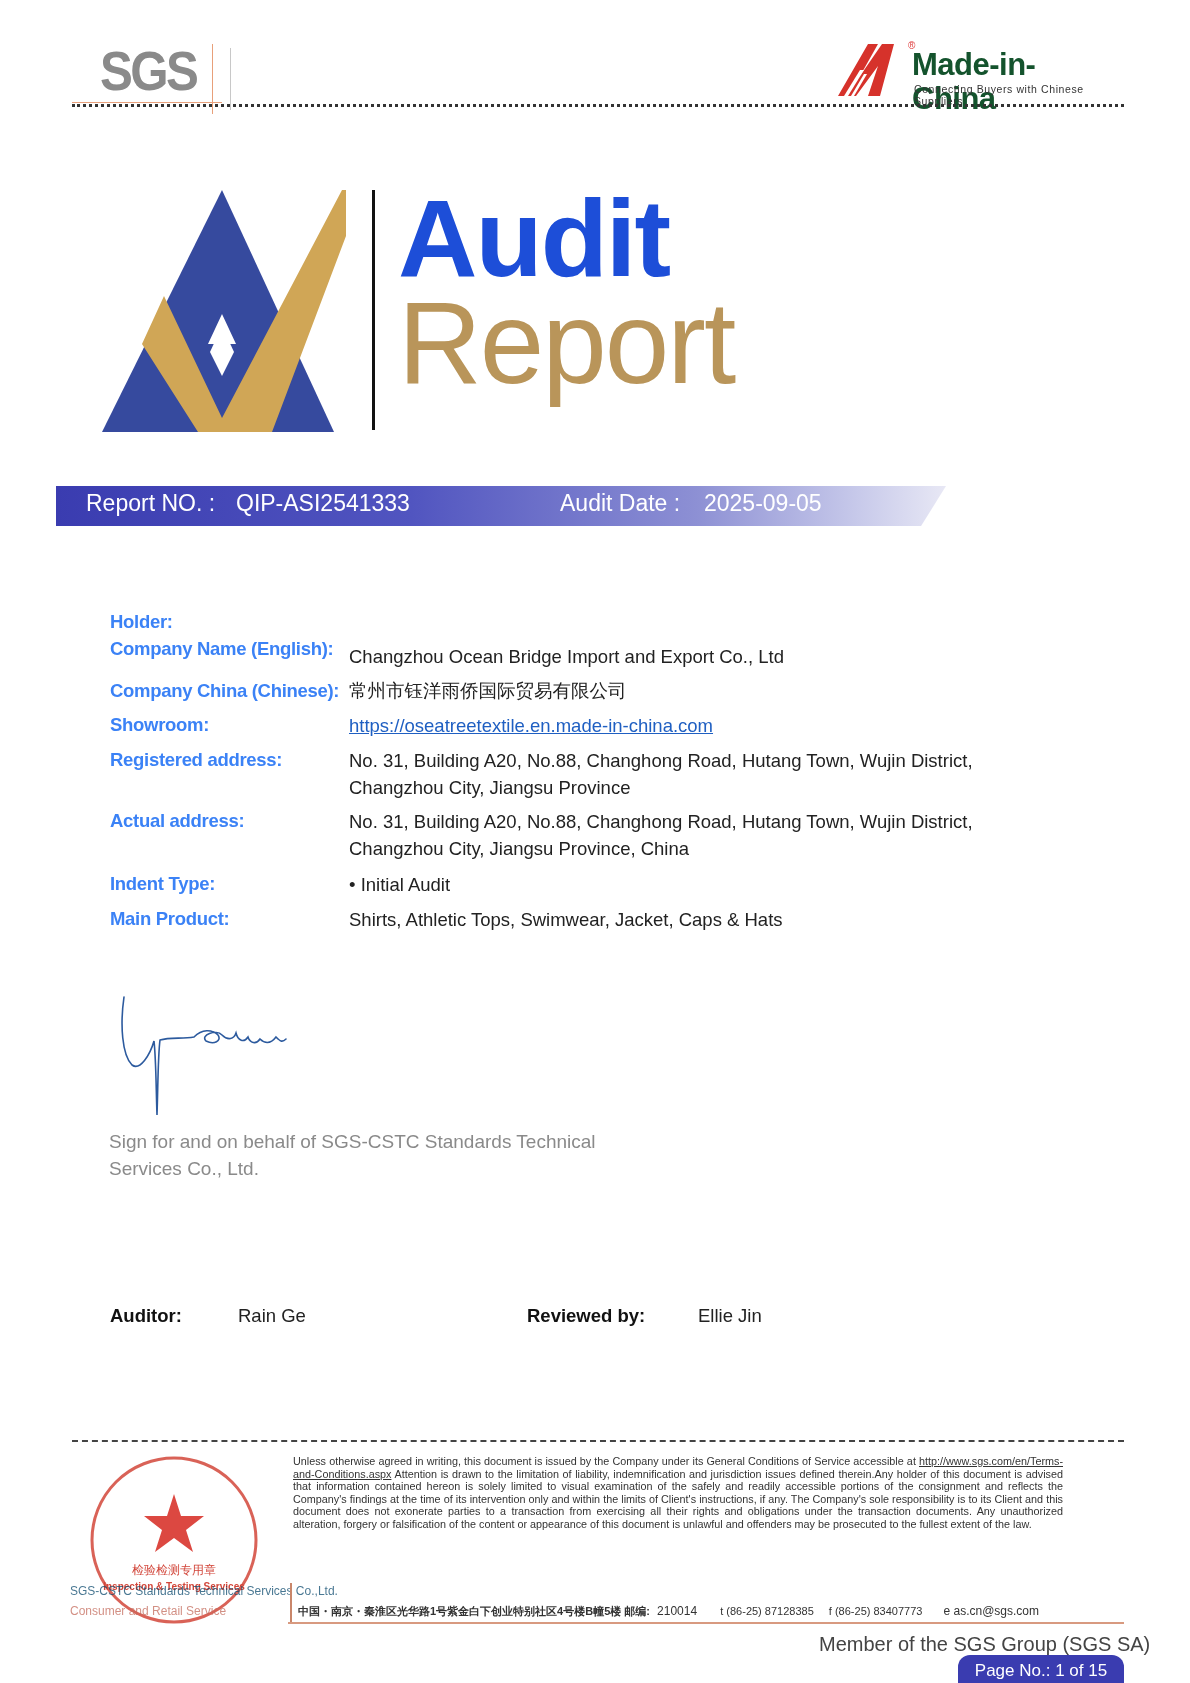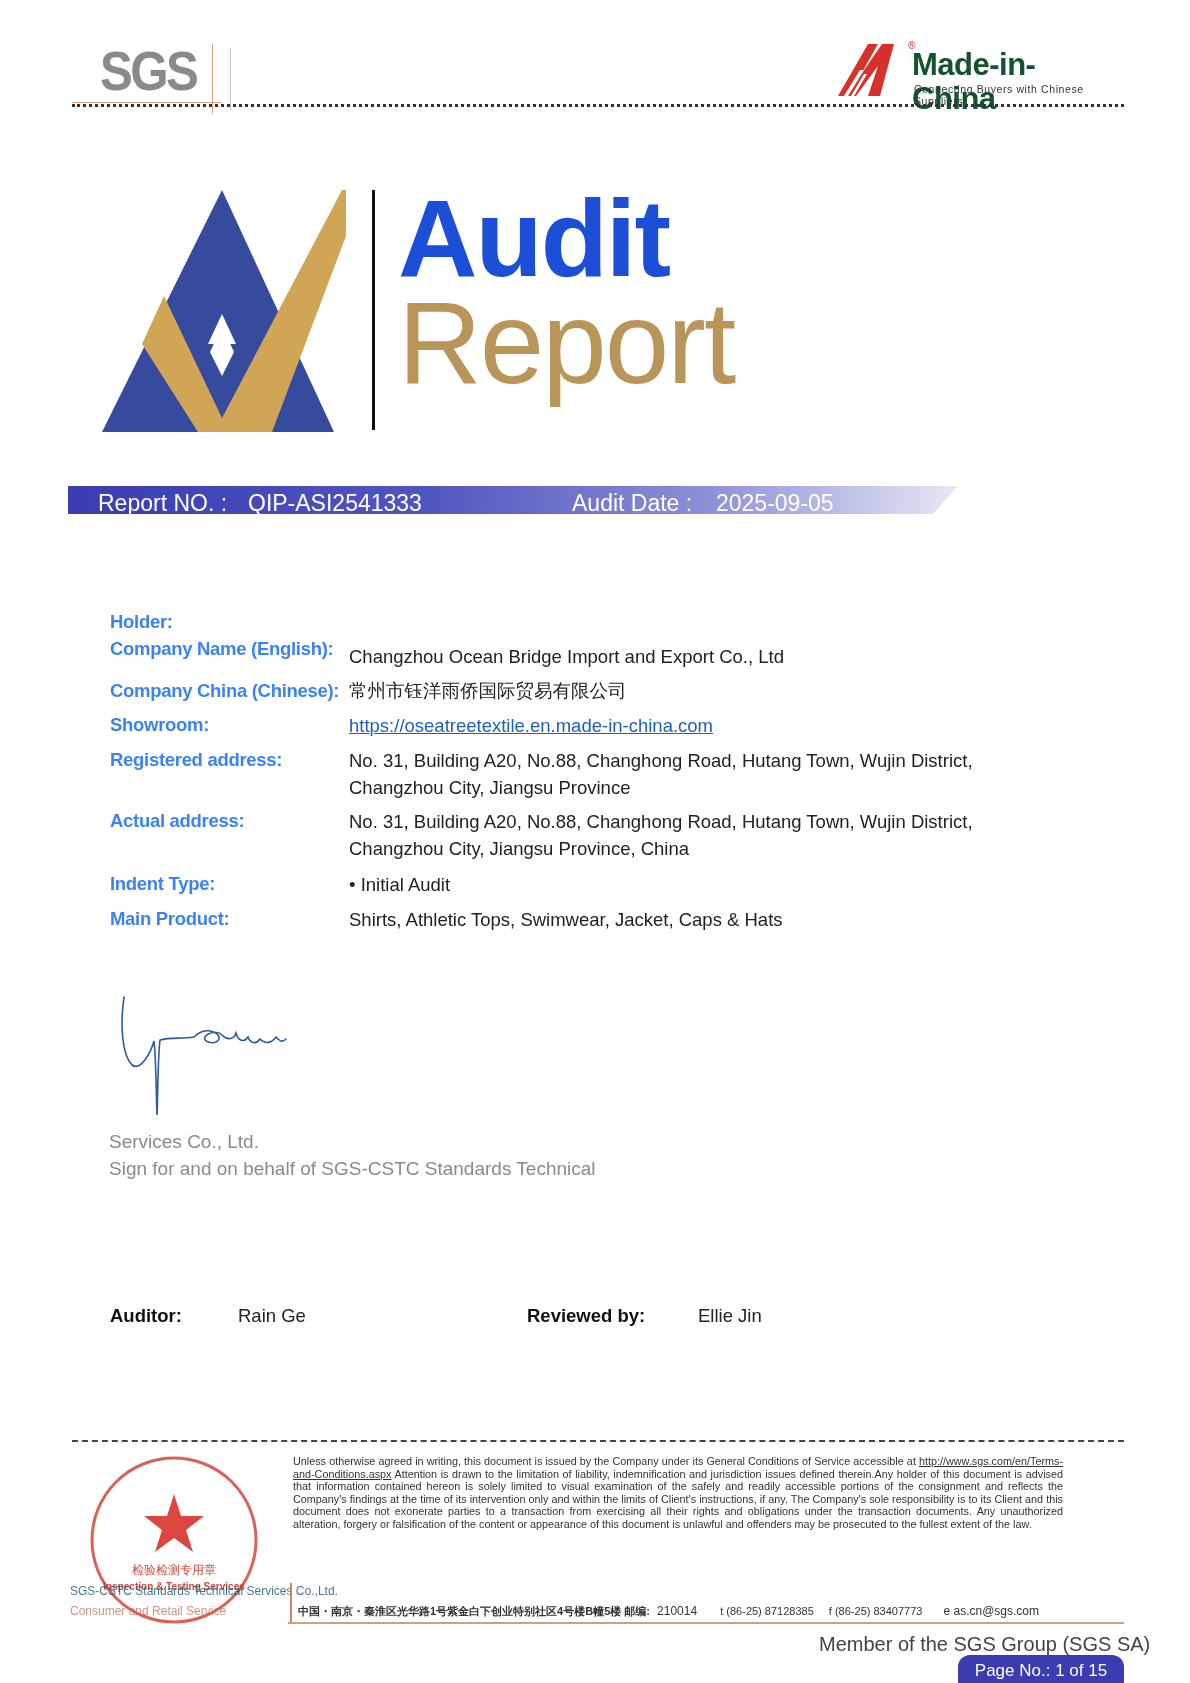--- a/index.html
+++ b/index.html
@@ -22,21 +22,21 @@
   .dash-top { left:72px; top:104px; width:1052px; }
   .dash-bottom { left:72px; top:1440px; width:1052px; border-top:2px dashed #444; }
 
   
   .logo-svg { left:96px; top:186px; }
   .title-divider { left:372px; top:190px; width:3px; height:240px; background:#111; }
   .title-audit { left:398px; top:178px; font-size:110px; font-weight:bold; color:#1d4ed8; line-height:120px; letter-spacing:-2px; }
   .title-report { left:398px; top:280px; font-size:116px; font-weight:normal; color:#b9955a; line-height:126px; letter-spacing:-2px; }
 
   
-  .banner { left:68px; top:486px; width:890px; height:28px; background:linear-gradient(90deg,#3a3cb0 0%,#5155c0 40%,#8d90d4 72%,#c7c9ea 90%,#e8e8f5 100%); clip-path:polygon(0 0,100% 0,97.2% 100%,0 100%); }
+  .banner { left:56px; top:486px; width:890px; height:40px; background:linear-gradient(90deg,#3a3cb0 0%,#5155c0 40%,#8d90d4 72%,#c7c9ea 90%,#e8e8f5 100%); clip-path:polygon(0 0,100% 0,97.2% 100%,0 100%); }
   .banner-text { position:absolute; top:0; line-height:35px; font-size:23px; color:#ffffff; }
   .banner-rn-label { left:30px; }
   .banner-rn-val { left:180px; }
   .banner-ad-label { left:504px; }
   .banner-ad-val { left:648px; }
 
   
   .info-label { position:absolute; left:110px; font-size:18.5px; font-weight:bold; color:#3b82f6; letter-spacing:-0.3px; }
   .info-value { position:absolute; left:349px; font-size:18.5px; color:#222; line-height:27px; }
   .info-link { color:#1f5fc2; text-decoration:underline; }
@@ -126,22 +126,22 @@
   <span>Initial Audit</span>
 </div>
 
 <div class="info-label" style="top:908px;">Main Product:</div>
 <div class="info-value" style="top:906px;">Shirts, Athletic Tops, Swimwear, Jacket, Caps &amp; Hats</div>
 
 <svg class="abs sig" width="200" height="140" viewBox="0 0 200 140">
   <path d="M14,12 C10,40 12,70 22,80 C30,86 40,70 44,56 C46,74 46,100 47,130 C48,100 48,70 50,55 C60,52 72,54 84,52 C92,44 102,44 108,50 C112,56 104,60 96,56 C90,50 106,44 112,50 C118,56 124,54 126,48 C128,56 134,58 138,52 C140,58 146,60 150,54 C154,58 160,60 166,52 C170,56 172,58 176,54" fill="none" stroke="#2c5a9e" stroke-width="1.6" stroke-linecap="round"></path>
 </svg>
 <div class="abs sig-caption">
+  <div>Sign for and on behalf of SGS-CSTC Standards Technical</div>
   <div>Services Co., Ltd.</div>
-  <div>Sign for and on behalf of SGS-CSTC Standards Technical</div>
 </div>
 
 <div class="sign-label" style="left:110px;">Auditor:</div>
 <div class="sign-value" style="left:238px;">Rain Ge</div>
 <div class="sign-label" style="left:527px;">Reviewed by:</div>
 <div class="sign-value" style="left:698px;">Ellie Jin</div>
 
 <div class="abs dashline dash-bottom"></div>
 
 <svg class="abs stamp" width="190" height="180" viewBox="0 0 190 180">

